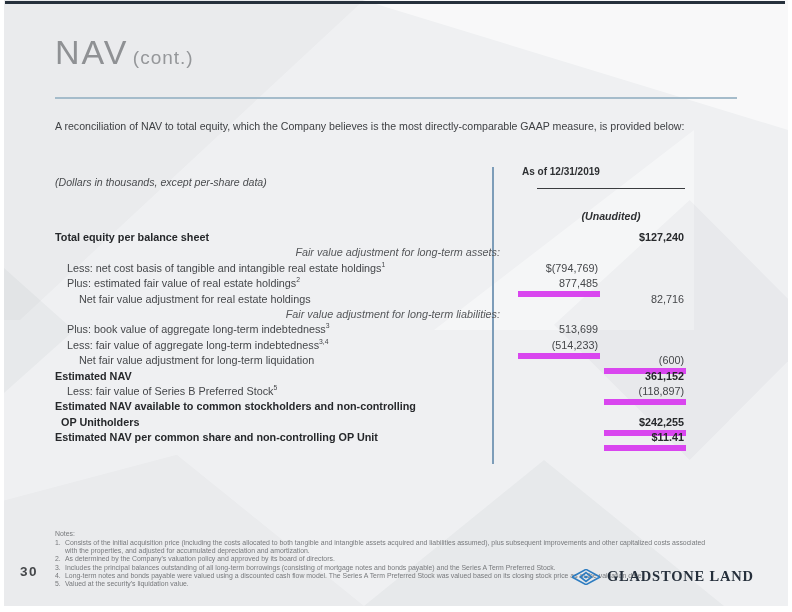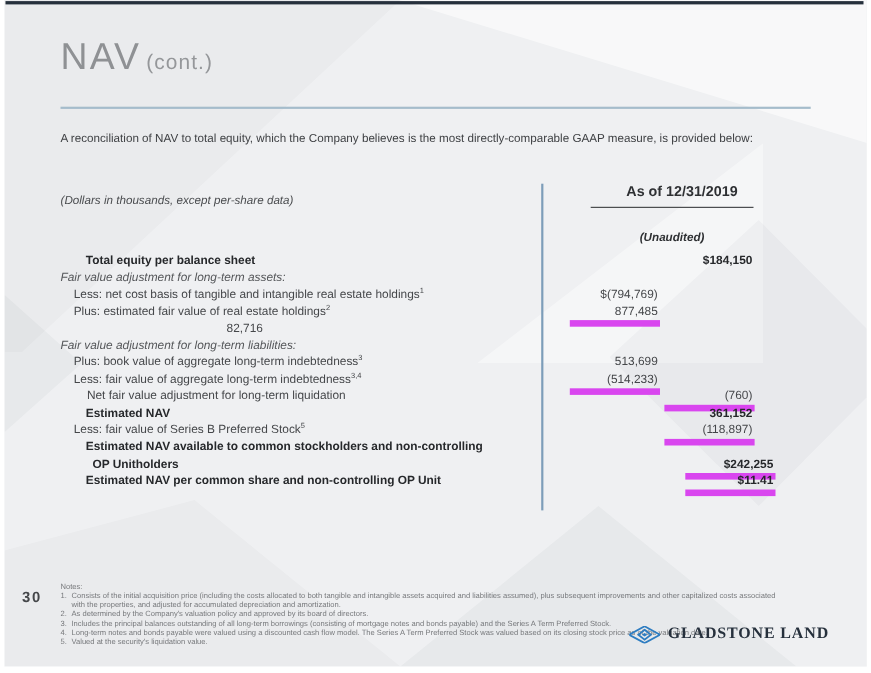--- a/index.html
+++ b/index.html
@@ -21,44 +21,44 @@
   .title{position:absolute;left:51px;top:33px;color:#8f9194;}
   .title .big{font-size:34px;font-weight:300;letter-spacing:2px;}
   .title .small{font-size:19px;font-weight:300;letter-spacing:1px;color:#95979a;}
 
   .hrule{position:absolute;left:51px;top:97px;width:682px;height:1.5px;background:#a5bccb;}
 
   .intro{position:absolute;left:51px;top:120px;width:700px;font-size:10.6px;color:#3f4144;}
 
   .dollars{position:absolute;left:51px;top:176px;font-size:10.6px;font-style:italic;color:#4a4c4f;}
 
-  .colhead{position:absolute;left:542px;top:166px;width:148px;text-align:center;font-size:13px;font-weight:bold;color:#2e3033;}
+  .colhead{position:absolute;left:518px;top:166px;width:148px;text-align:left;font-size:10px;font-weight:bold;color:#2e3033;}
   .colhead-rule{position:absolute;left:533px;top:188px;width:148px;height:1px;background:#3a3c3f;}
   .colsub{position:absolute;left:533px;top:210px;width:148px;text-align:center;font-size:10.6px;font-weight:bold;font-style:italic;color:#2e3033;}
 
   .vline{position:absolute;left:488px;top:167px;width:1.5px;height:297px;background:#7d9db9;}
 
   .tbl{position:absolute;left:51px;top:231px;width:631px;}
   .trow{display:flex;height:15.4px;align-items:flex-start;font-size:10.8px;color:#45474a;line-height:13px;}
   .trow .lbl{flex:1 1 auto;white-space:nowrap;overflow:visible;}
   .trow .c1{width:100px;text-align:right;flex:0 0 auto;}
   .trow .c2{width:86px;text-align:right;flex:0 0 auto;}
   .trow .val{display:inline-block;text-align:right;padding:0 2px 1px 2px;}
   .trow .val.rule{border-bottom:6px solid #d946ef;min-width:78px;}
-  .trow.bold .lbl, .val.vbold{font-weight:bold;color:#26282b;margin-left:23px;}
-  .trow.italic .lbl{font-style:italic;color:#55575a;}
+  .trow.bold .lbl, .val.vbold{font-weight:bold;color:#26282b;}
+  .trow.italic .lbl{font-style:italic;color:#55575a;text-align:right;}
   sup{font-size:6.8px;line-height:0;}
 
   .notes{position:absolute;left:51px;top:530px;width:655px;font-size:6.9px;line-height:8.3px;color:#77797c;}
   .notes .nhead{margin-bottom:0.5px;}
   .nitem{display:flex;}
   .nitem .nnum{flex:0 0 10px;}
   .nitem .ntext{flex:1 1 auto;}
 
-  .pagenum{position:absolute;left:16px;top:535px;font-size:13.5px;font-weight:bold;letter-spacing:1.5px;color:#45474a;}
+  .pagenum{position:absolute;left:16px;top:564px;font-size:13.5px;font-weight:bold;letter-spacing:1.5px;color:#45474a;}
 
   .brand{position:absolute;left:568px;top:568px;display:flex;align-items:flex-end;gap:7px;}
   .brand .btext{font-family:"Liberation Serif",serif;font-weight:bold;font-size:14.5px;letter-spacing:0.8px;color:#26303c;white-space:nowrap;}
 </style>
 </head>
 <body>
 
 <div class="page">
   <div class="canvas">
     <div class="facet f1"></div>
@@ -85,38 +85,39 @@
     <div class="colhead">As of 12/31/2019</div>
     <div class="colhead-rule"></div>
     <div class="colsub">(Unaudited)</div>
 
     <div class="vline"></div>
 
     <div class="tbl" id="tbl">
         <div class="trow bold">
           <span class="lbl">Total equity per balance sheet</span>
           <span class="c1"></span>
-          <span class="c2"><span class="val vbold">$184,150</span></span>
+          <span class="c2"><span class="val vbold">$127,240</span></span>
         </div>
         <div class="trow italic">
           <span class="lbl">Fair value adjustment for long-term assets:</span>
           <span class="c1"></span>
           <span class="c2"></span>
         </div>
         <div class="trow">
           <span class="lbl" style="padding-left: 12px;">Less: net cost basis of tangible and intangible real estate holdings<sup>1</sup></span>
           <span class="c1"><span class="val">$(794,769)</span></span>
           <span class="c2"></span>
         </div>
         <div class="trow">
           <span class="lbl" style="padding-left: 12px;">Plus: estimated fair value of real estate holdings<sup>2</sup></span>
           <span class="c1"><span class="val rule">877,485</span></span>
           <span class="c2"></span>
         </div>
         <div class="trow">
+          <span class="lbl" style="padding-left: 24px;">Net fair value adjustment for real estate holdings</span>
           <span class="c1"></span>
           <span class="c2"><span class="val">82,716</span></span>
         </div>
         <div class="trow italic">
           <span class="lbl">Fair value adjustment for long-term liabilities:</span>
           <span class="c1"></span>
           <span class="c2"></span>
         </div>
         <div class="trow">
           <span class="lbl" style="padding-left: 12px;">Plus: book value of aggregate long-term indebtedness<sup>3</sup></span>
@@ -124,21 +125,21 @@
           <span class="c2"></span>
         </div>
         <div class="trow">
           <span class="lbl" style="padding-left: 12px;">Less: fair value of aggregate long-term indebtedness<sup>3,4</sup></span>
           <span class="c1"><span class="val rule">(514,233)</span></span>
           <span class="c2"></span>
         </div>
         <div class="trow">
           <span class="lbl" style="padding-left: 24px;">Net fair value adjustment for long-term liquidation</span>
           <span class="c1"></span>
-          <span class="c2"><span class="val rule">(760)</span></span>
+          <span class="c2"><span class="val rule">(600)</span></span>
         </div>
         <div class="trow bold">
           <span class="lbl">Estimated NAV</span>
           <span class="c1"></span>
           <span class="c2"><span class="val vbold">361,152</span></span>
         </div>
         <div class="trow">
           <span class="lbl" style="padding-left: 12px;">Less: fair value of Series B Preferred Stock<sup>5</sup></span>
           <span class="c1"></span>
           <span class="c2"><span class="val rule">(118,897)</span></span>

